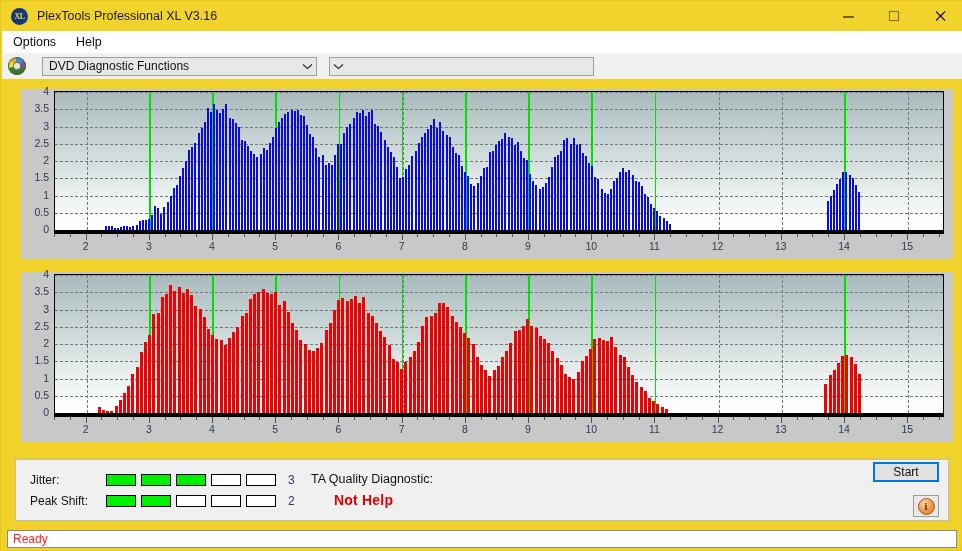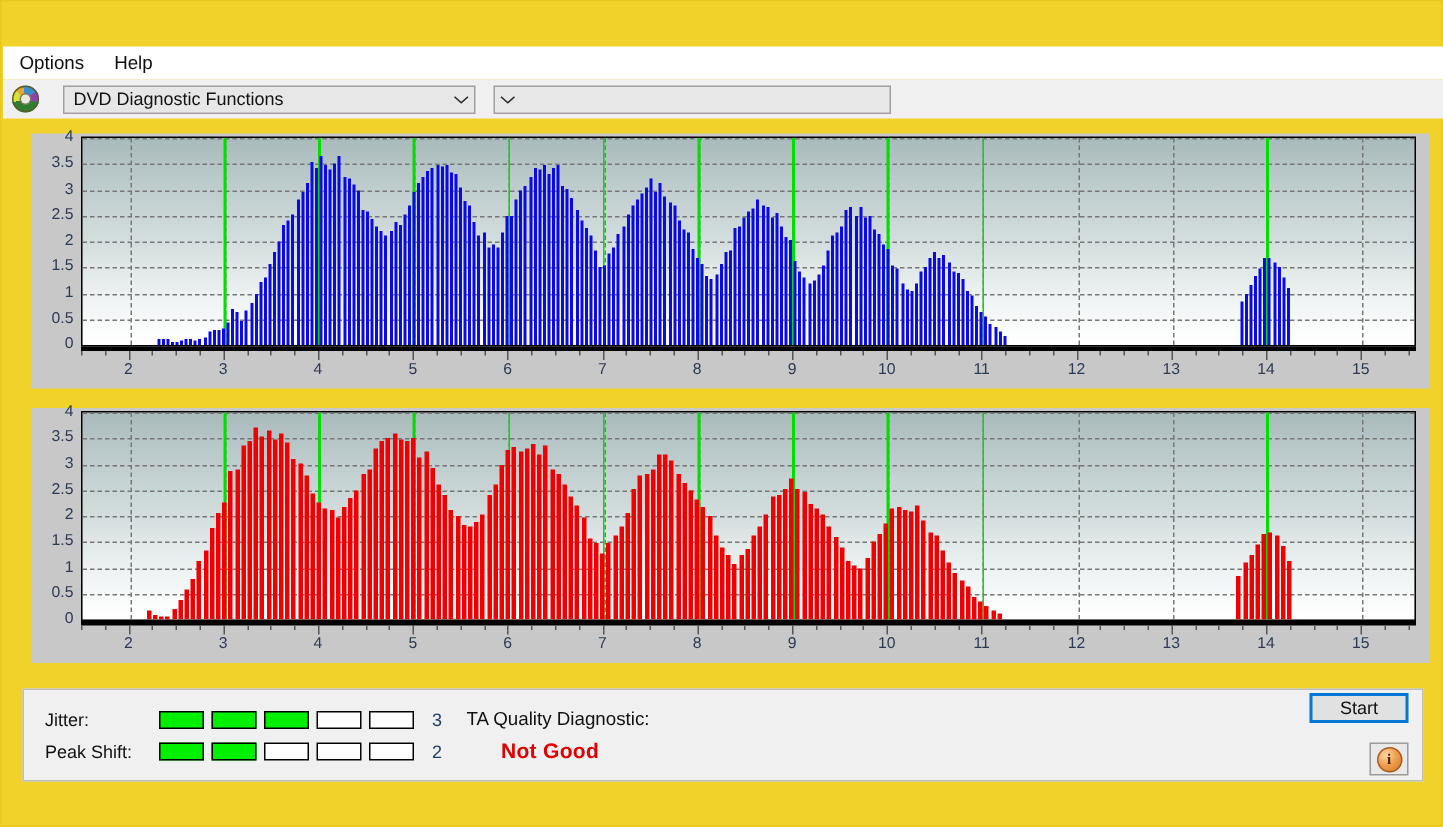--- a/index.html
+++ b/index.html
@@ -176,20 +176,40 @@
     background:#ffffff;border:1px solid #8a8a8a;box-sizing:border-box;
     display:flex;align-items:center;
   }
   #status-text{font-size:12px;color:#ff2020;padding-left:5px;}
 </style>
 </head>
 <body>
 
 <div id="window">
 
+  <div id="titlebar">
+    <div id="app-icon">XL</div>
+    <div id="app-title">PlexTools Professional XL V3.16</div>
+    <div class="wbtn">
+      <svg width="13" height="11" viewBox="0 0 13 11">
+          <line x1="1" y1="6" x2="12" y2="6" stroke="#1a1a1a" stroke-width="1.2"></line>
+        </svg>
+    </div>
+    <div class="wbtn">
+      <svg width="13" height="12" viewBox="0 0 13 12">
+          <rect x="1.5" y="1.5" width="9" height="9" fill="none" stroke="#8a7a1a" stroke-width="1.2"></rect>
+        </svg>
+    </div>
+    <div class="wbtn">
+      <svg width="13" height="12" viewBox="0 0 13 12">
+          <line x1="2" y1="1.5" x2="11" y2="10.5" stroke="#1a1a1a" stroke-width="1.3"></line>
+          <line x1="11" y1="1.5" x2="2" y2="10.5" stroke="#1a1a1a" stroke-width="1.3"></line>
+        </svg>
+    </div>
+  </div>
 
   <div id="menubar">
     <div class="menu-item">Options</div>
     <div class="menu-item">Help</div>
   </div>
 
   <div id="toolbar">
     <div id="disc-icon"></div>
     <div class="combo" id="combo-func">
       <div class="ctext">DVD Diagnostic Functions</div>
@@ -818,22 +838,25 @@
     <div class="blocks" id="peak-blocks" style="left:90px;top:35px;">
         <div class="blk on"></div>
         <div class="blk on"></div>
         <div class="blk"></div>
         <div class="blk"></div>
         <div class="blk"></div>
       </div>
     <div class="rnum" style="left:272px;top:34px;">2</div>
 
     <div id="ta-label">TA Quality Diagnostic:</div>
-    <div id="ta-value">Not Good</div>
+    <div id="ta-value">Not Help</div>
   </div>
 
   <div id="btn-start">Start</div>
   <div id="btn-info">
     <div id="info-circle">i</div>
   </div>
 
+  <div id="statusbar">
+    <div id="status-text">Ready</div>
+  </div>
 
 </div>
 
 </body></html>

